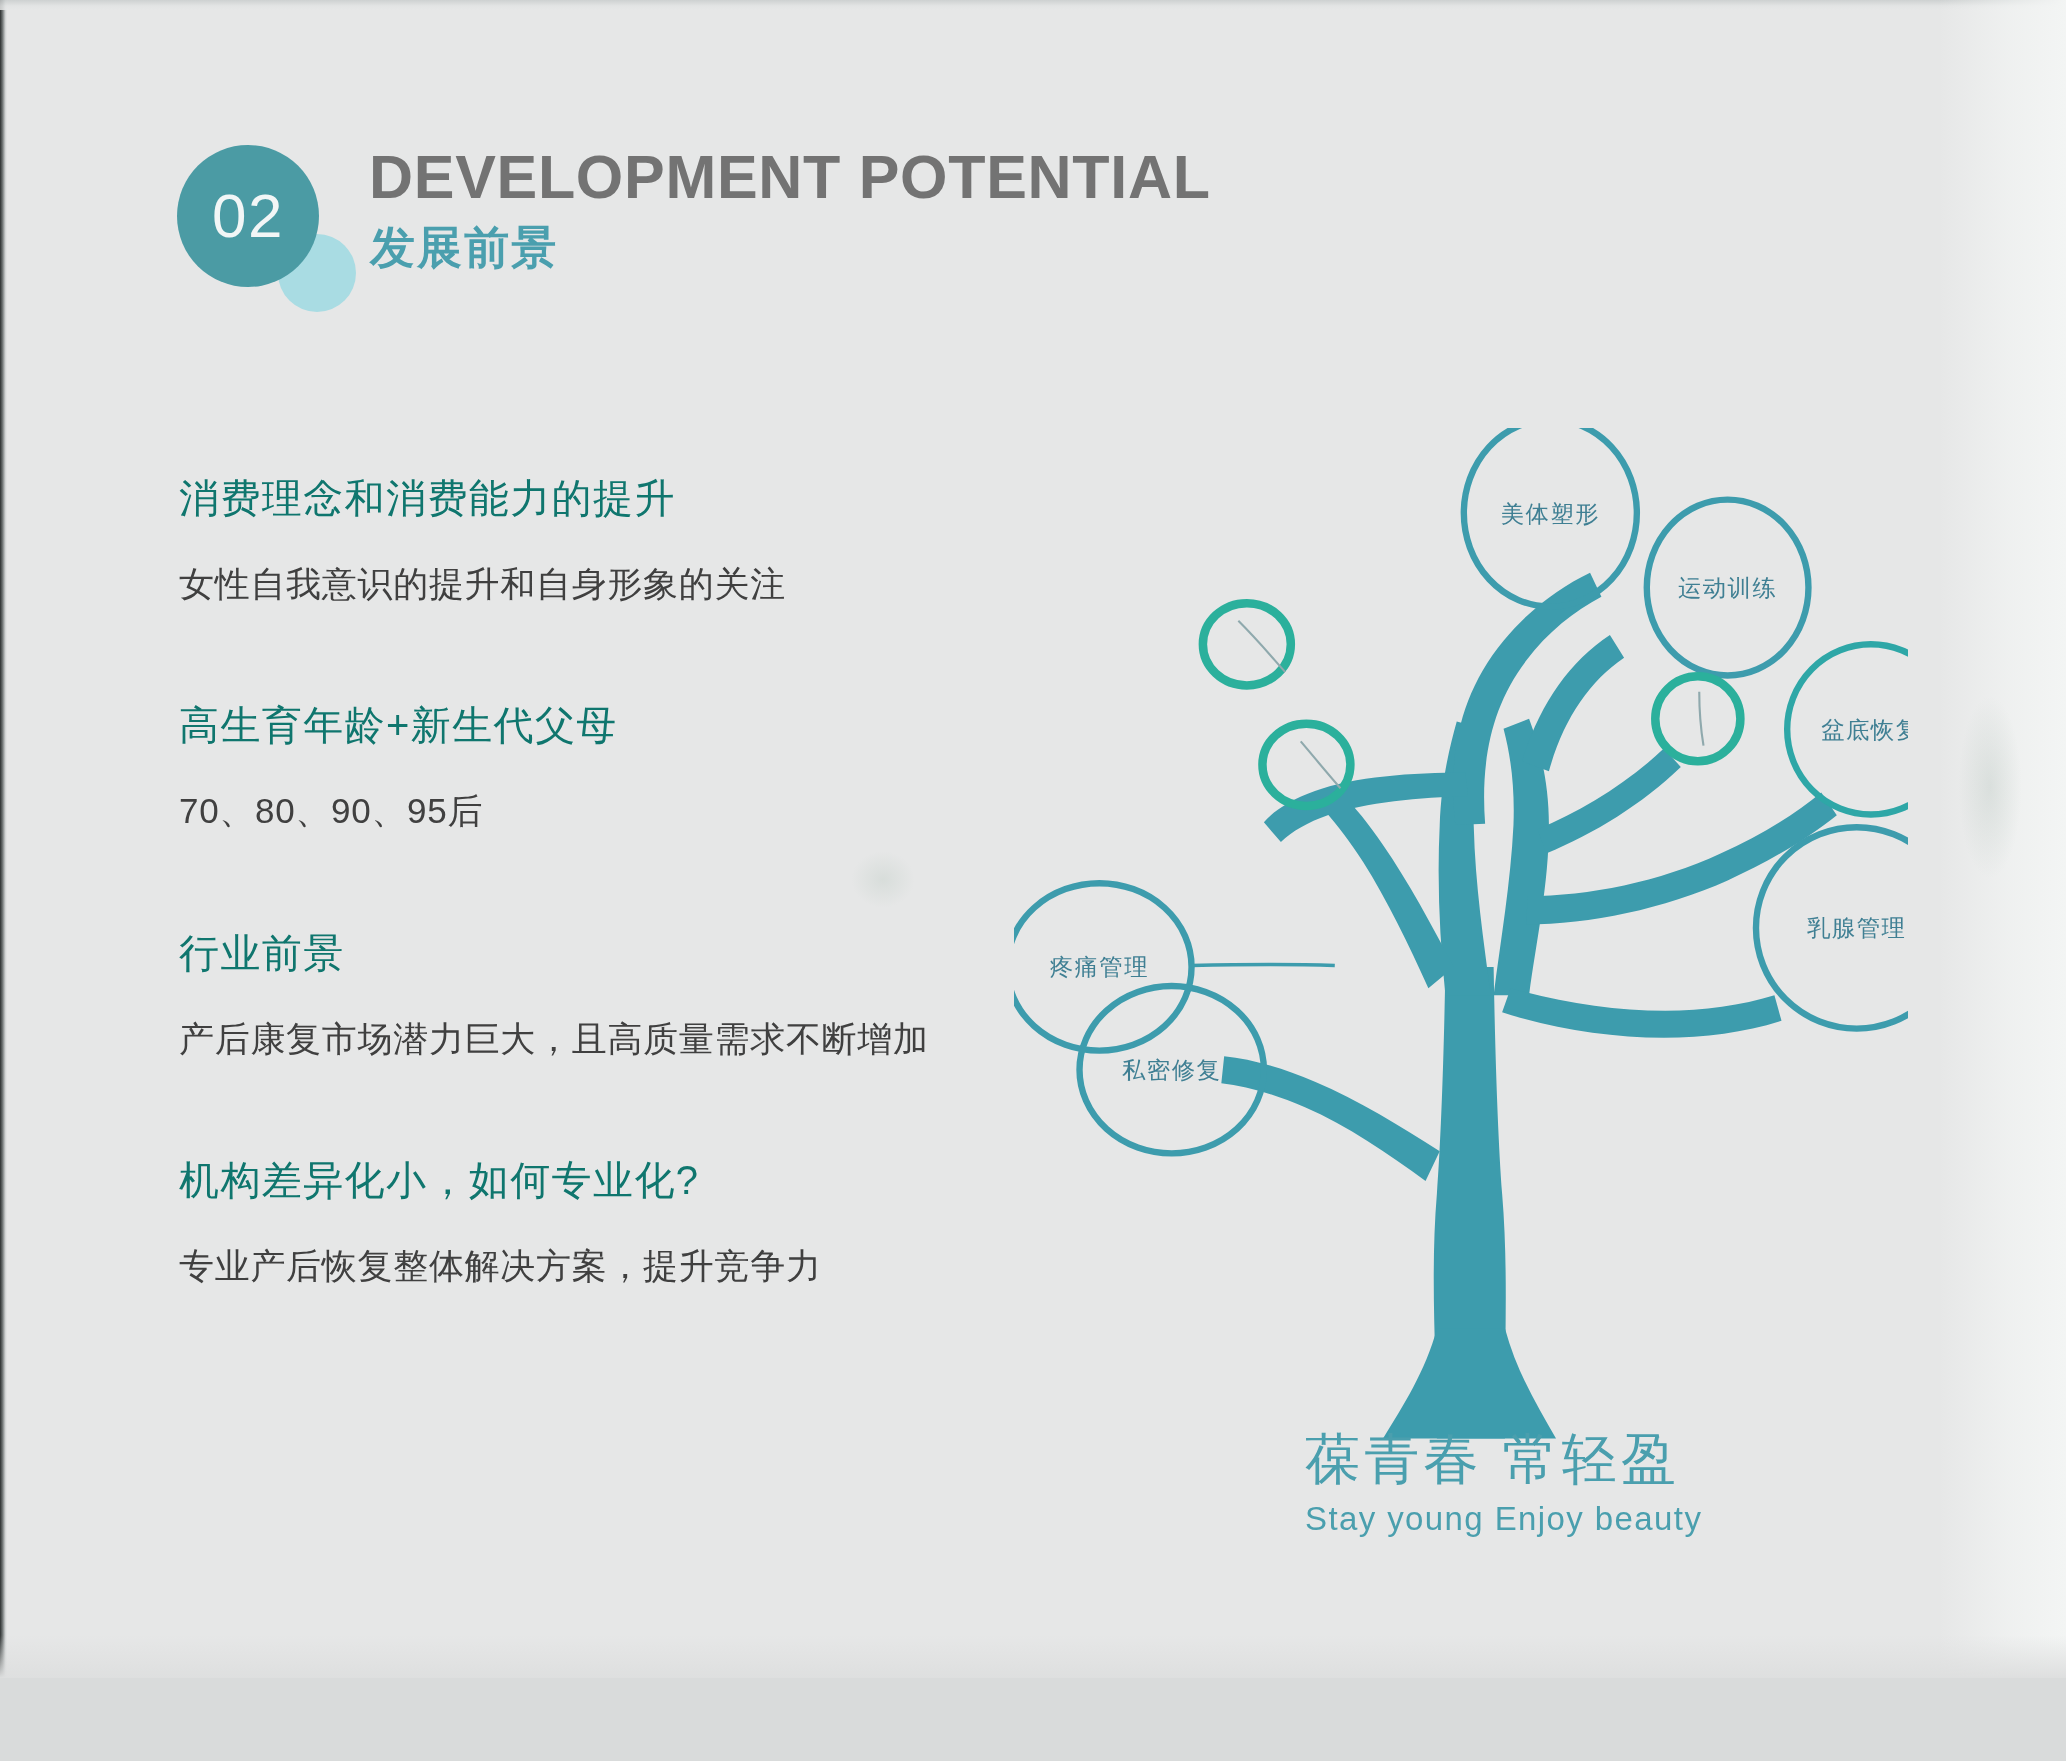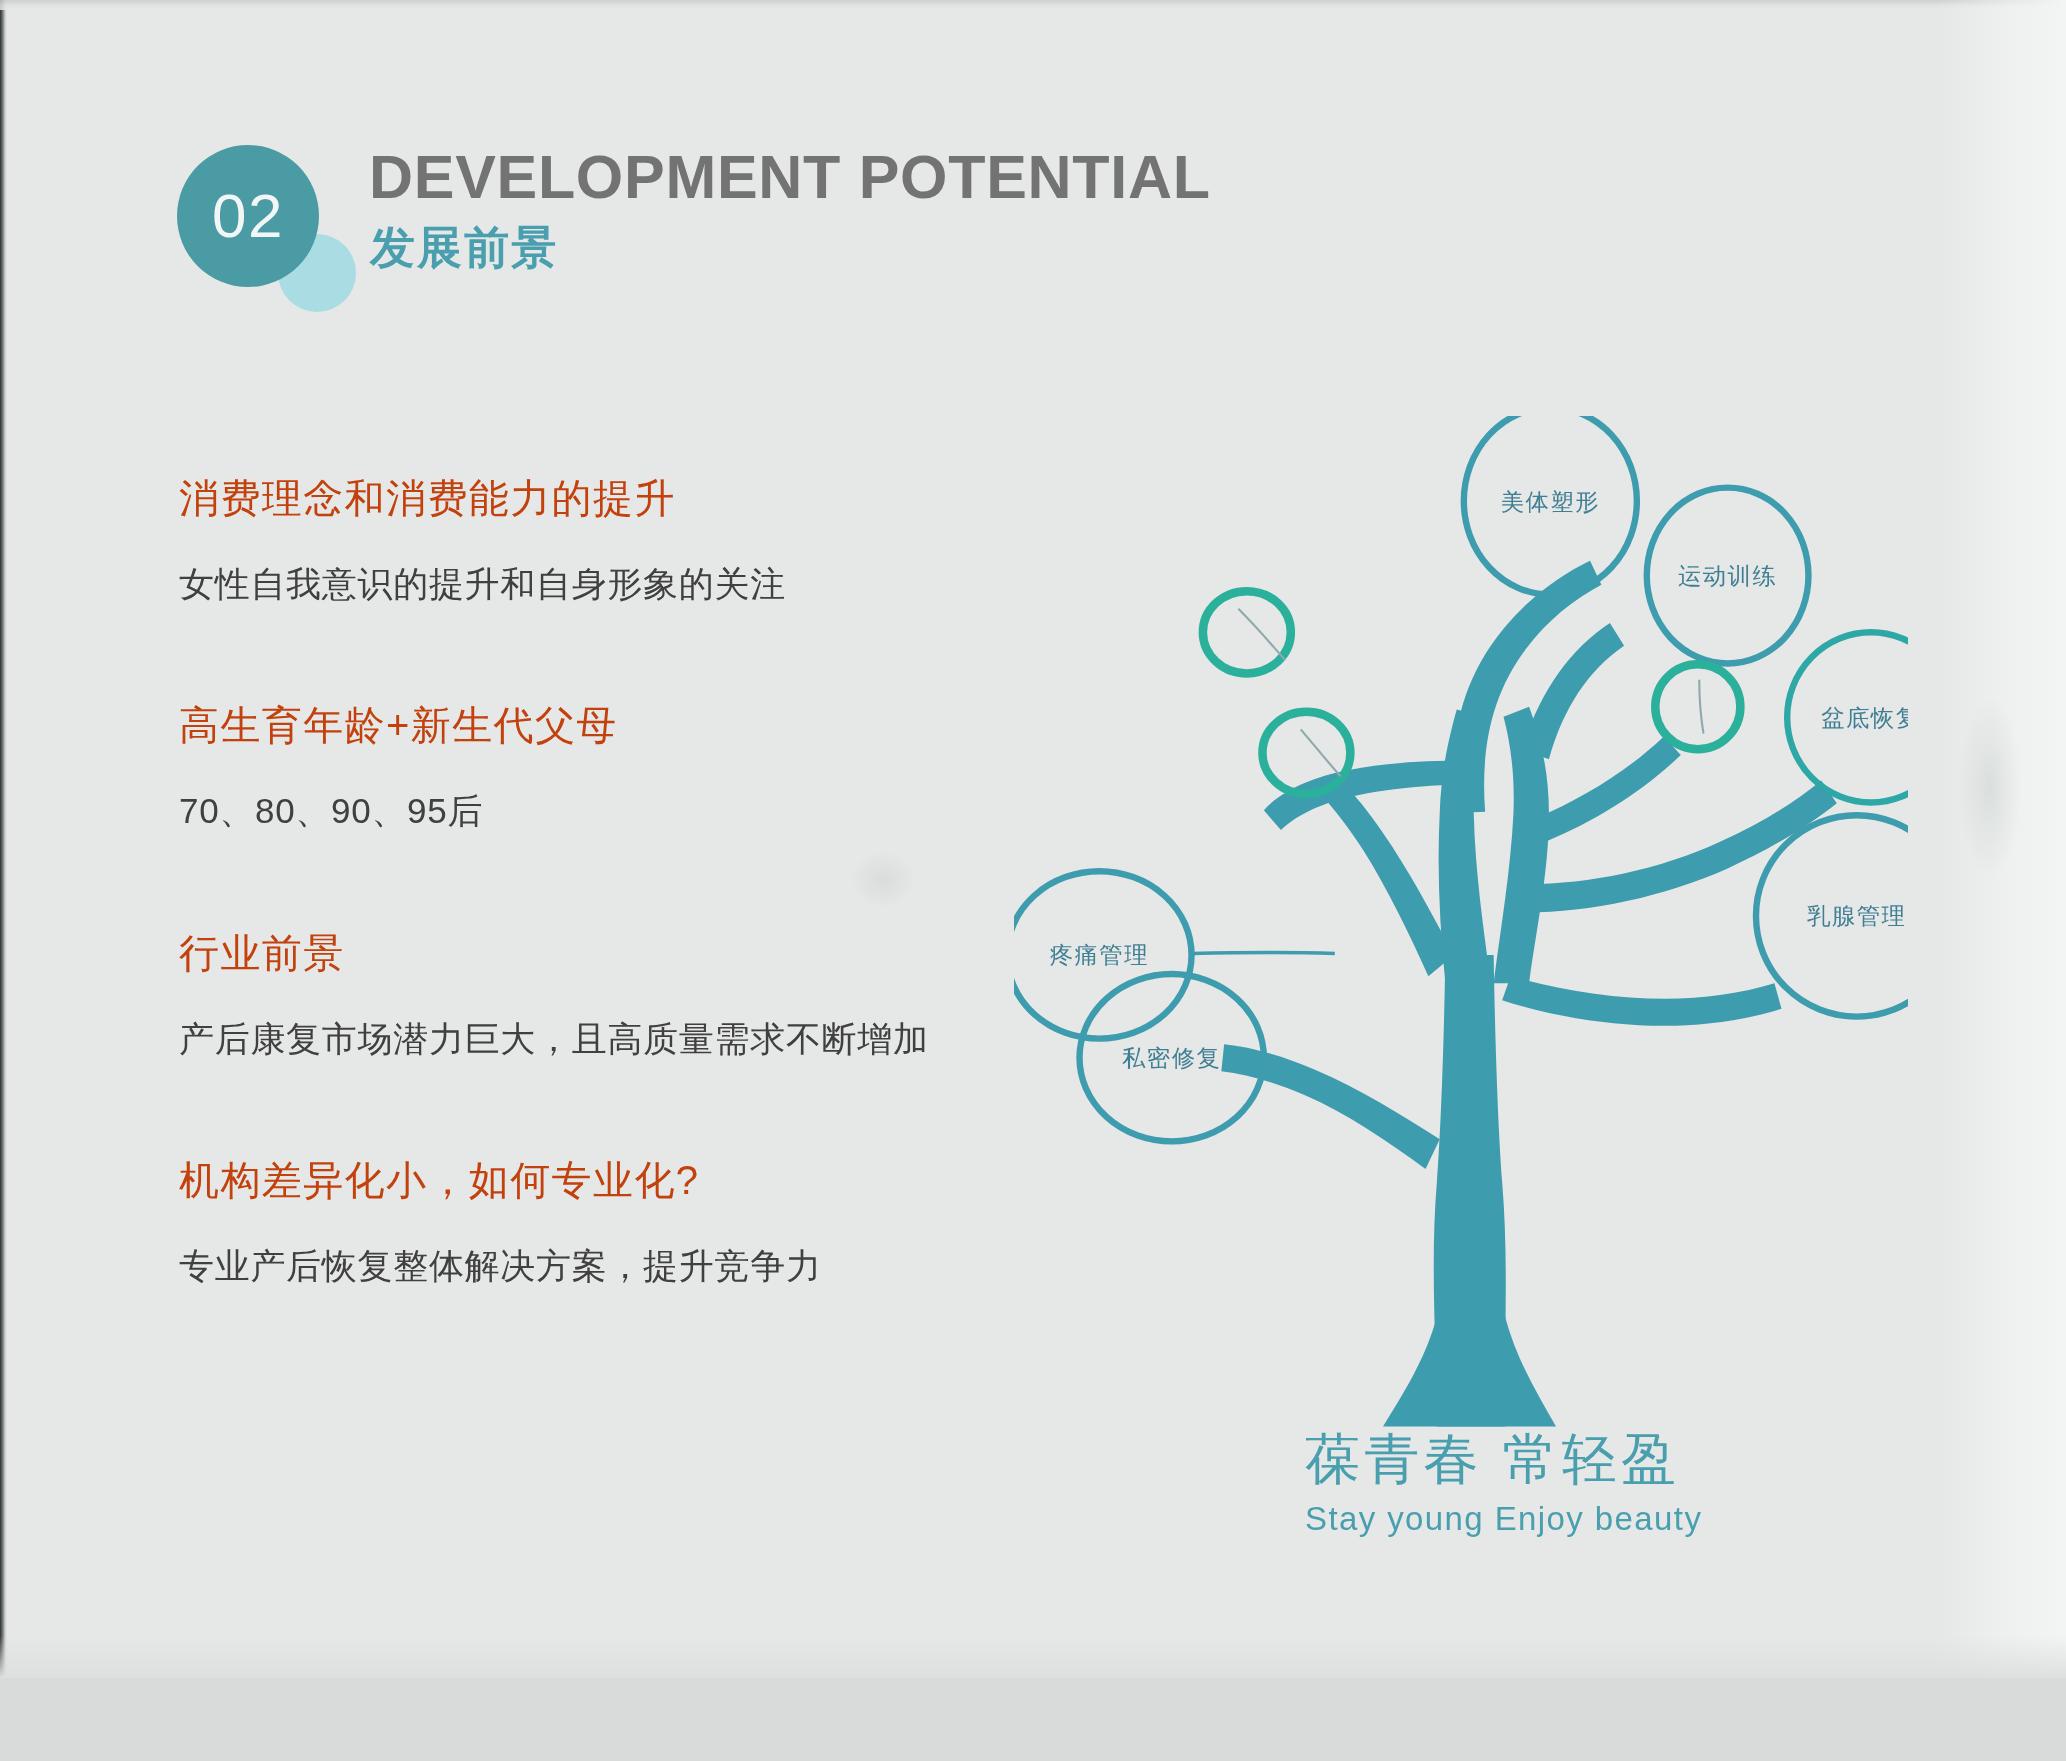--- a/index.html
+++ b/index.html
@@ -38,26 +38,26 @@
     line-height:1;font-family:"Liberation Sans",sans-serif;}
   .title-en{position:absolute;left:192px;top:-5.7px;font-size:61px;letter-spacing:0.7px;
     color:#737373;font-weight:700;white-space:nowrap;line-height:1.25;}
   .title-cn{position:absolute;left:193px;top:74px;font-size:45px;letter-spacing:2.1px;
     color:#4a9fae;font-weight:700;white-space:nowrap;line-height:1.3;}
 
   
   .copy{position:absolute;left:179px;top:468px;width:837px;}
   .block{margin-bottom:84px;}
   .block:last-child{margin-bottom:0;}
-  .b-head{font-size:40px;color:#c2410c;letter-spacing:1.4px;line-height:1.5;font-weight:400;}
+  .b-head{font-size:40px;color:#0f766e;letter-spacing:1.4px;line-height:1.5;font-weight:400;}
   .b-sub{font-size:35px;color:#404040;letter-spacing:0.7px;line-height:1.55;
     margin-top:29px;font-weight:400;}
 
   
-  .tree{position:absolute;left:1014px;top:416px;width:894px;height:1014px;}
+  .tree{position:absolute;left:1014px;top:428px;width:894px;height:1014px;}
   .tree svg{display:block;width:100%;height:100%;}
   .node-label{font-family:"Liberation Sans","DejaVu Sans",sans-serif;
     font-size:33px;fill:#3f7f93;letter-spacing:2px;}
 
   
   .tagline{position:absolute;left:1305px;top:1426px;width:638px;}
   .tag-cn{font-size:55px;color:#4a9fae;letter-spacing:4.3px;line-height:1.2;
     font-weight:400;white-space:nowrap;}
   .tag-en{font-size:33px;color:#4a9fae;letter-spacing:1.4px;line-height:1.3;
     margin-top:5.7px;white-space:nowrap;}

